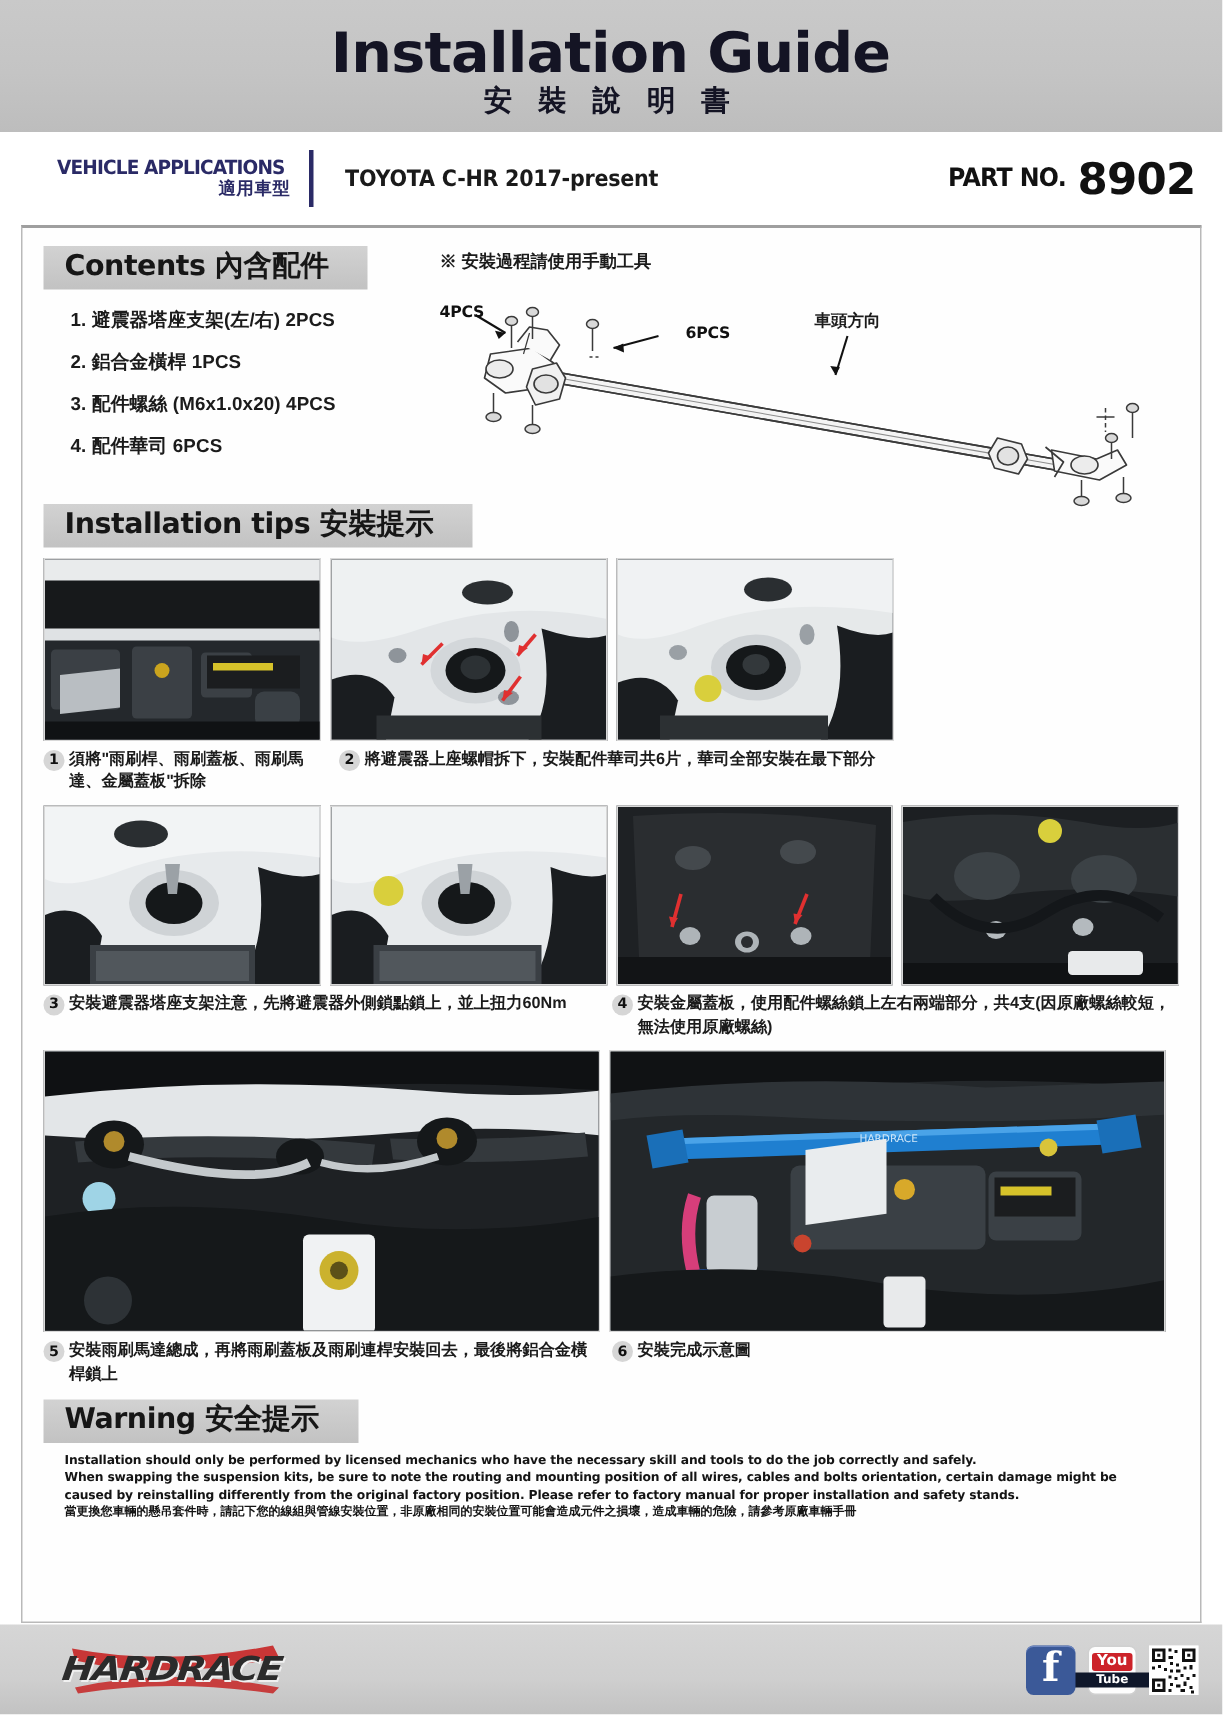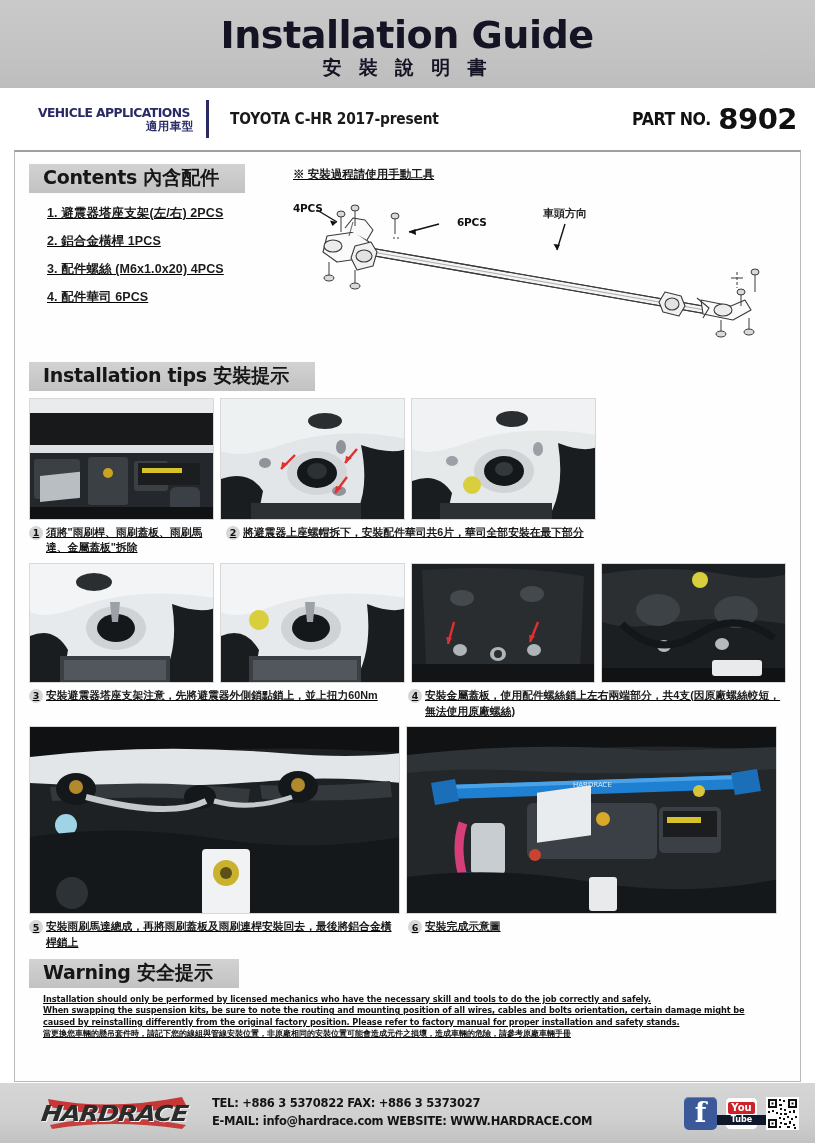--- a/index.html
+++ b/index.html
@@ -106,21 +106,20 @@
 
   
   .sheet {
     position: relative;
     margin: 0 14px;
     border: 1px solid #b9b9b9;
     border-top: 2px solid #9f9f9f;
     background: #fefefe;
     height: 932px;
     padding: 10px 14px 0 14px;
-    text-decoration: underline;
   }
 
   .section-head {
     display: inline-block;
     background: linear-gradient(to bottom, #d2d2d2, #c2c2c2);
     padding: 3px 26px 4px 14px;
     font-family: "DejaVu Sans", sans-serif;
     font-size: 19px;
     font-weight: 800;
     color: #161616;
@@ -172,21 +171,21 @@
     letter-spacing: -0.2px;
   }
   .callout-cn {
     position: absolute;
     font-size: 11px;
     font-weight: 800;
     color: #1b1b1b;
   }
 
   
-  .tips-head-wrap { margin-top: 26px; }
+  .tips-head-wrap { margin-top: 0; }
 
   .photo-row { display: flex; gap: 6px; margin-top: 7px; }
   .photo {
     position: relative;
     overflow: hidden;
     background: #3a3f45;
     border: 1px solid #d8d8d8;
   }
   .cap-row { display: flex; margin-top: 5px; gap: 6px; }
   .caption {
@@ -677,24 +676,20 @@
 
 <div class="footer">
   <div class="hardrace-logo">
     <svg class="hr-swoosh" viewBox="0 0 150 36" width="150" height="36">
       <path d="M8 4 Q70 16 142 2 L146 10 Q72 26 10 12 Z" fill="#c62525" opacity="0.9"></path>
       <path d="M10 30 Q72 16 146 30 L142 34 Q72 24 12 34 Z" fill="#c62525" opacity="0.85"></path>
     </svg>
     <span class="hr-text">HARDRACE</span>
   </div>
 
-  <div class="contact">
-    <div>TEL: +886 3 5370822   FAX: +886 3 5373027</div>
-    <div>E-MAIL: info@hardrace.com   WEBSITE: WWW.HARDRACE.COM</div>
-  </div>
 
   <div class="social">
     <div class="fb-icon"></div>
     <div class="yt-icon">
       <span class="yt-top">You</span>
       <span class="yt-bot">Tube</span>
     </div>
     <svg class="qr" viewBox="0 0 33 33">
       <rect width="33" height="33" fill="#fff"></rect>
       <g fill="#111">

